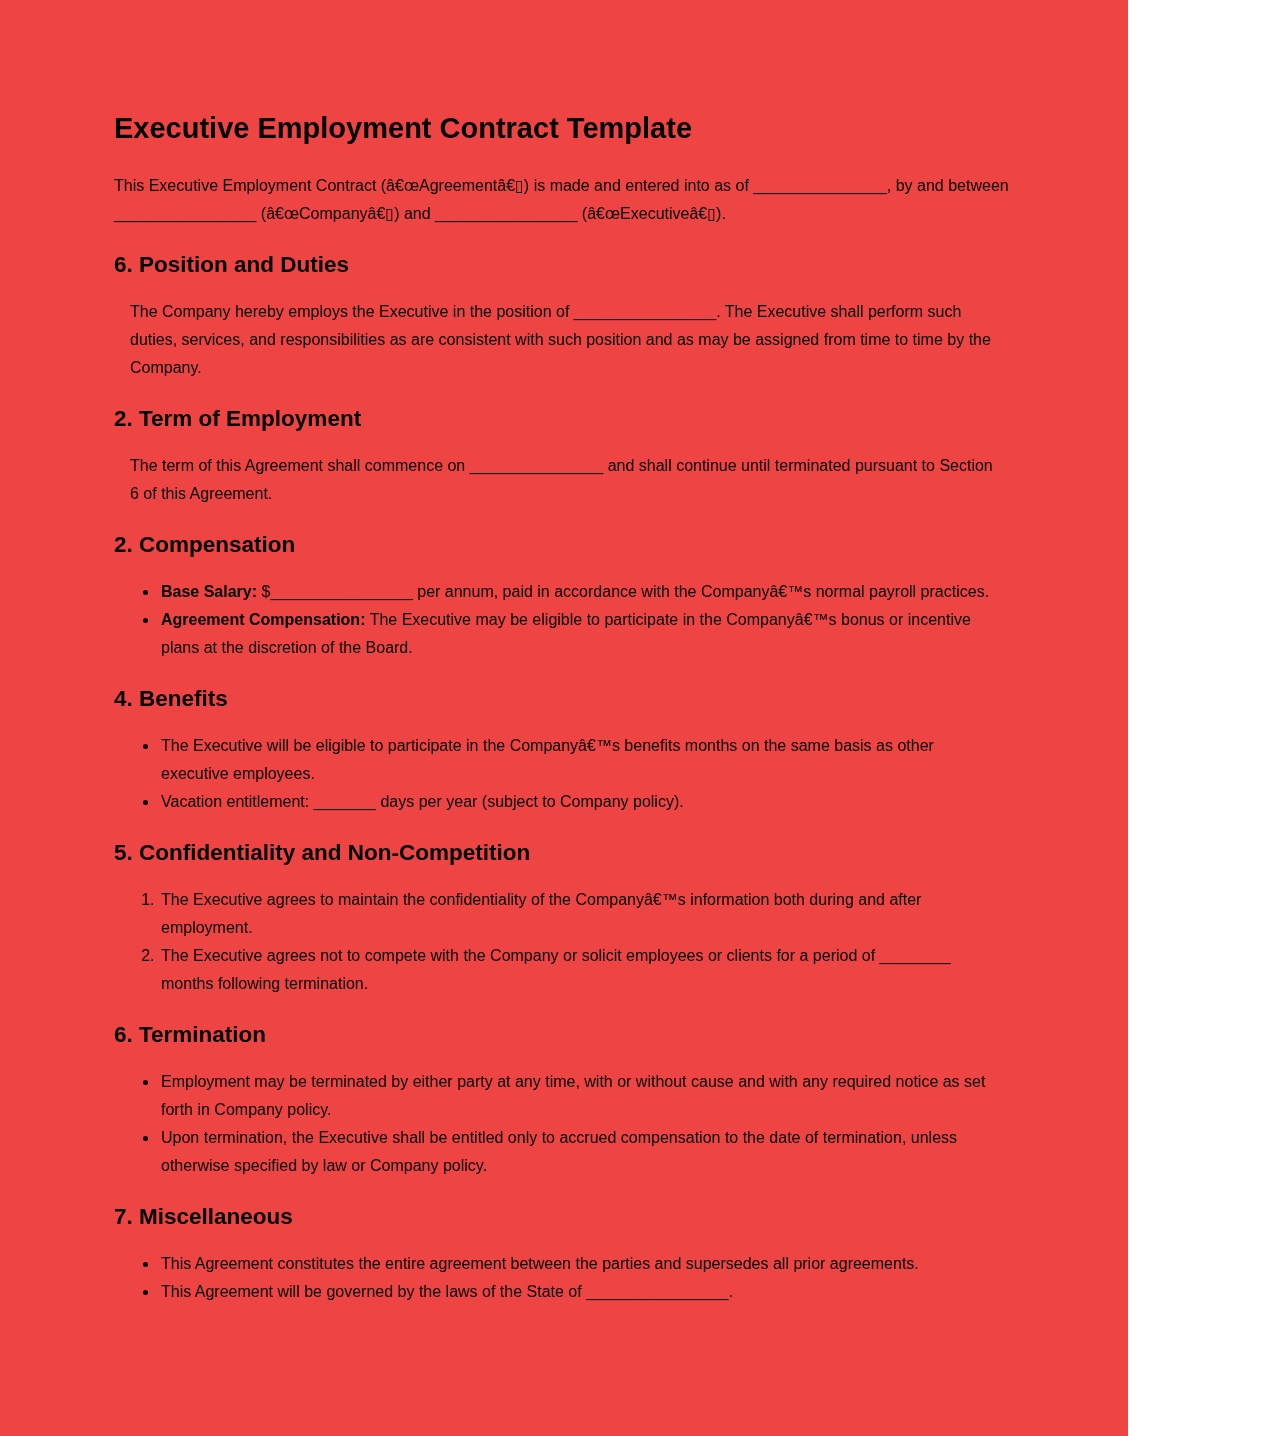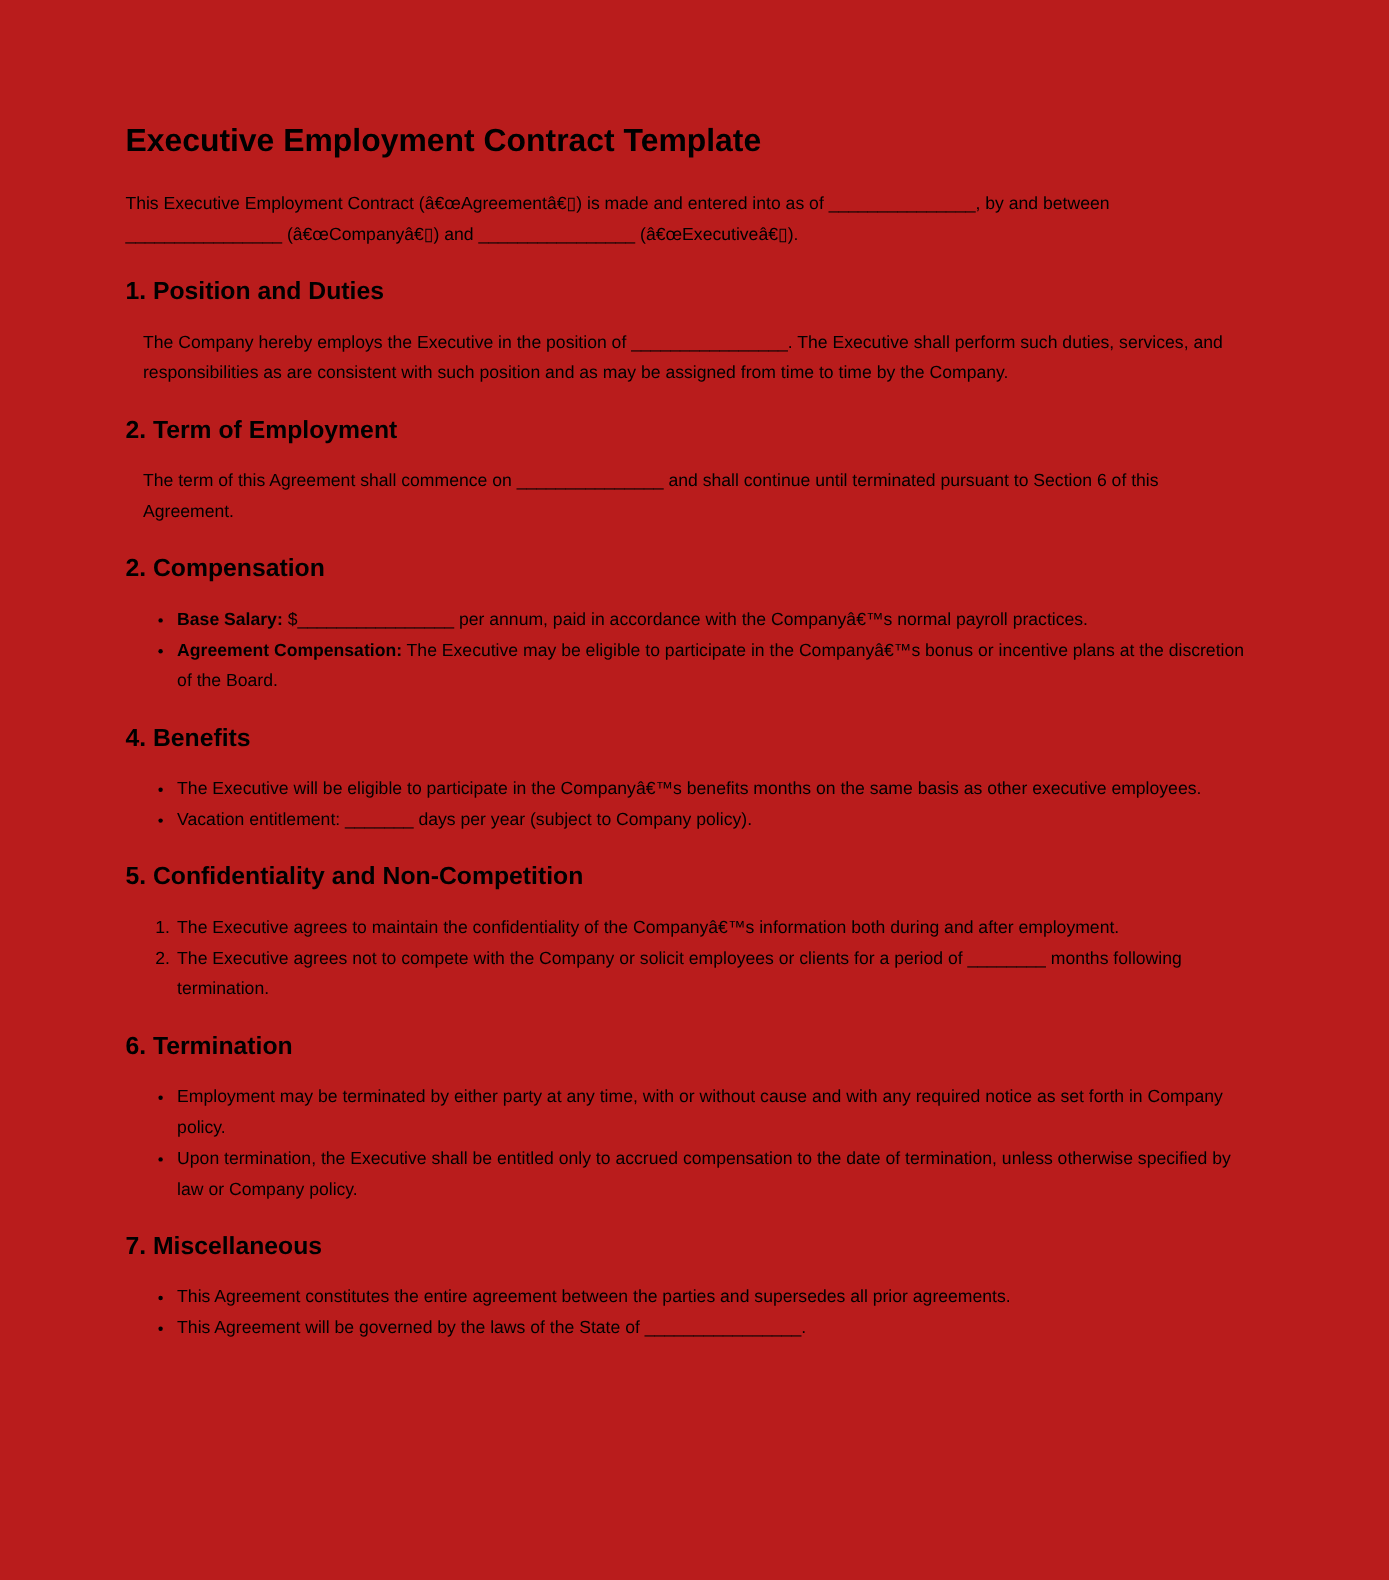--- a/index.html
+++ b/index.html
@@ -2,23 +2,23 @@
 <html><head>
 <meta charset="utf-8">
 <style>
   html, body {
     margin: 0;
     padding: 0;
     background: #ffffff;
   }
   .page {
     position: relative;
-    width: 1263px;
+    width: 1128px;
     height: 1436px;
-    background: #b91c1c;
+    background: #ef4444;
     color: #000000;
     font-family: "Liberation Sans", "DejaVu Sans", sans-serif;
   }
   
   .clip {
     box-sizing: border-box;
     height: 1303px;
     overflow: hidden;
     padding: 110px 113px 0 114px;
   }
@@ -80,21 +80,21 @@
 </head>
 <body>
 
 <div class="page">
   <div class="clip">
 
     <h1>Executive Employment Contract Template</h1>
 
     <p class="intro">This Executive Employment Contract (â€œAgreementâ€▯) is made and entered into as of _______________, by and between ________________ (â€œCompanyâ€▯) and ________________ (â€œExecutiveâ€▯).</p>
 
-    <h2>1. Position and Duties</h2>
+    <h2>6. Position and Duties</h2>
     <p class="sec">The Company hereby employs the Executive in the position of ________________. The Executive shall perform such duties, services, and responsibilities as are consistent with such position and as may be assigned from time to time by the Company.</p>
 
     <h2>2. Term of Employment</h2>
     <p class="sec">The term of this Agreement shall commence on _______________ and shall continue until terminated pursuant to Section 6 of this Agreement.</p>
 
     <h2>2. Compensation</h2>
     <ul>
       <li><strong>Base Salary:</strong><span> $________________ per annum, paid in accordance with the Companyâ€™s normal payroll practices.</span></li>
       <li><strong>Agreement Compensation:</strong><span> The Executive may be eligible to participate in the Companyâ€™s bonus or incentive plans at the discretion of the Board.</span></li>
     </ul>

